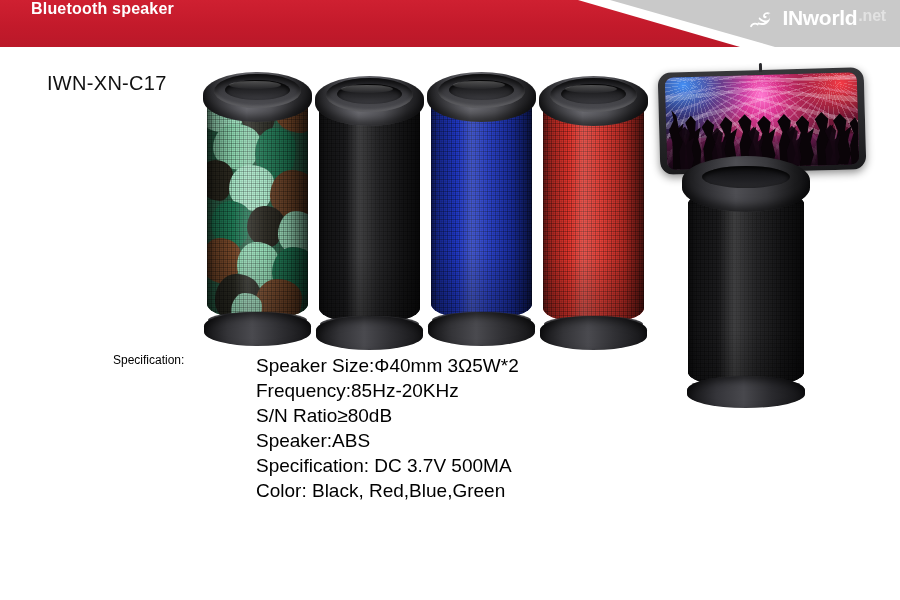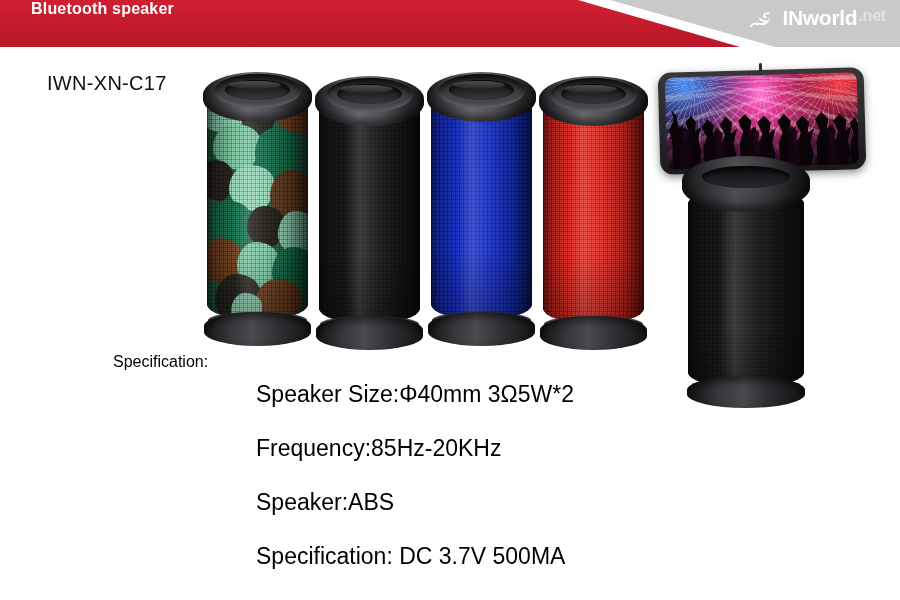--- a/index.html
+++ b/index.html
@@ -326,38 +326,37 @@
     border-radius: 50% / 44%;
     background: linear-gradient(90deg,#111113 0%, #35353a 25%, #48484d 48%, #2a2a2e 72%, #121214 100%);
     box-shadow: inset 0 4px 8px rgba(0,0,0,0.6);
   }
 
   
   .spec-label {
     position: absolute;
     left: 113px;
     top: 353px;
-    font-size: 16px;
+    font-size: 12px;
     color: #000;
     white-space: nowrap;
   }
   .spec-list {
     position: absolute;
     left: 256px;
     top: 353px;
     margin: 0;
     padding: 0;
     list-style: none;
   }
   .spec-list li {
-    font-size: 23px;
+    font-size: 19px;
     line-height: 25px;
     color: #000;
     white-space: nowrap;
-    margin-top: 29px;
   }
 </style>
 </head>
 <body>
 
 <div class="banner">
   <div class="banner-white-diag"></div>
   <div class="banner-red"></div>
   <div class="banner-title">Bluetooth speaker</div>
 
@@ -515,15 +514,17 @@
       <div class="stand-cap-slot"></div>
     </div>
     <div class="stand-base"></div>
   </div>
 </div>
 
 <div class="spec-label">Specification:</div>
 <ul class="spec-list">
   <li>Speaker Size:Φ40mm 3Ω5W*2</li>
   <li>Frequency:85Hz-20KHz</li>
+  <li>S/N Ratio≥80dB</li>
   <li>Speaker:ABS</li>
   <li>Specification: DC 3.7V 500MA</li>
+  <li>Color: Black, Red,Blue,Green</li>
 </ul>
 
 </body></html>

